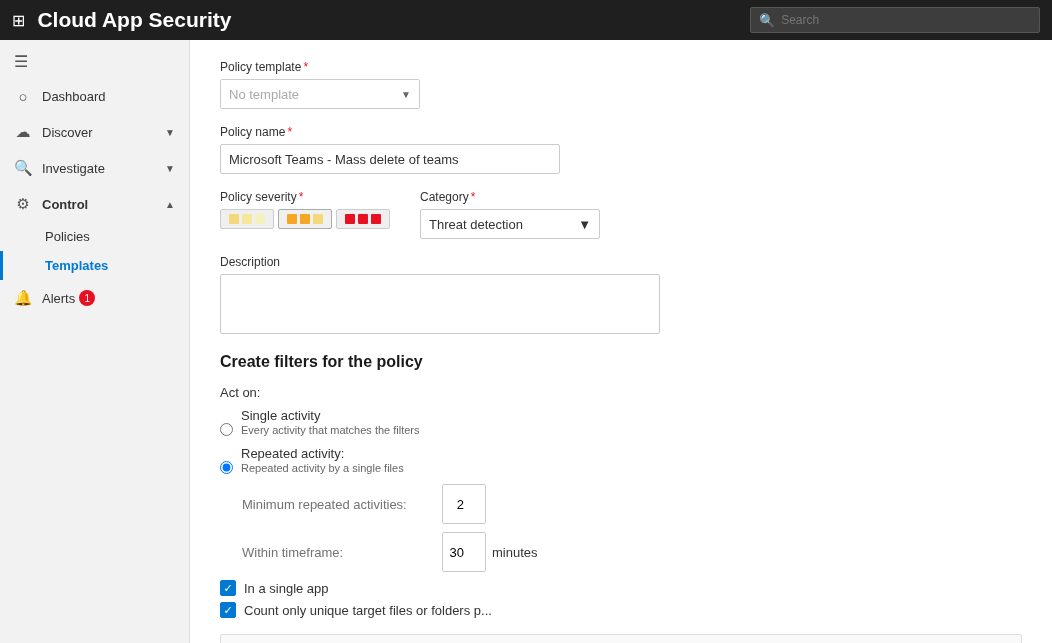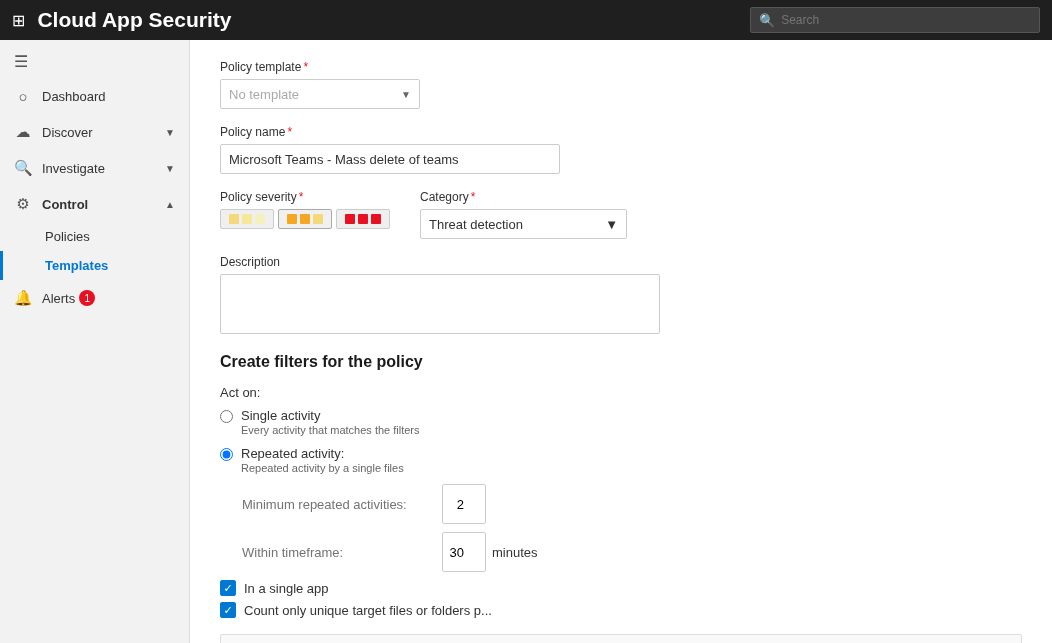--- a/index.html
+++ b/index.html
@@ -166,21 +166,21 @@
       gap: 3px;
       align-items: center;
     }
     .sev-btn.selected { border-color: #aaa; background: #f0f0f0; }
     .sev-dot { width: 10px; height: 10px; border-radius: 1px; }
 
     .category-select {
       border: 1px solid #ccc;
       border-radius: 2px;
       height: 30px;
-      width: 207px;
+      width: 180px;
       padding: 0 8px;
       font-size: 13px;
       color: #333;
       background: #fff;
       cursor: pointer;
       display: flex;
       align-items: center;
       margin-top: 5px;
     }
     .category-select .sel-chevron { margin-left: auto; }
@@ -200,21 +200,21 @@
       font-size: 16px;
       font-weight: 600;
       color: #1a1a1a;
       margin-bottom: 14px;
       margin-top: 10px;
     }
 
     .act-on-label { font-size: 13px; color: #333; margin-bottom: 8px; }
 
     .radio-group { margin-bottom: 10px; }
-    .radio-item { display: flex; align-items: flex-start; margin-bottom: 6px; }
+    .radio-item { display: flex; align-items: flex-end; margin-bottom: 6px; }
     .radio-item input[type="radio"] { margin-right: 8px; margin-top: 2px; }
     .radio-label { font-size: 13px; color: #333; }
     .radio-sublabel { font-size: 11px; color: #666; margin-top: 1px; }
 
     .field-row {
       display: flex;
       align-items: center;
       margin-bottom: 8px;
       margin-left: 22px;
     }

